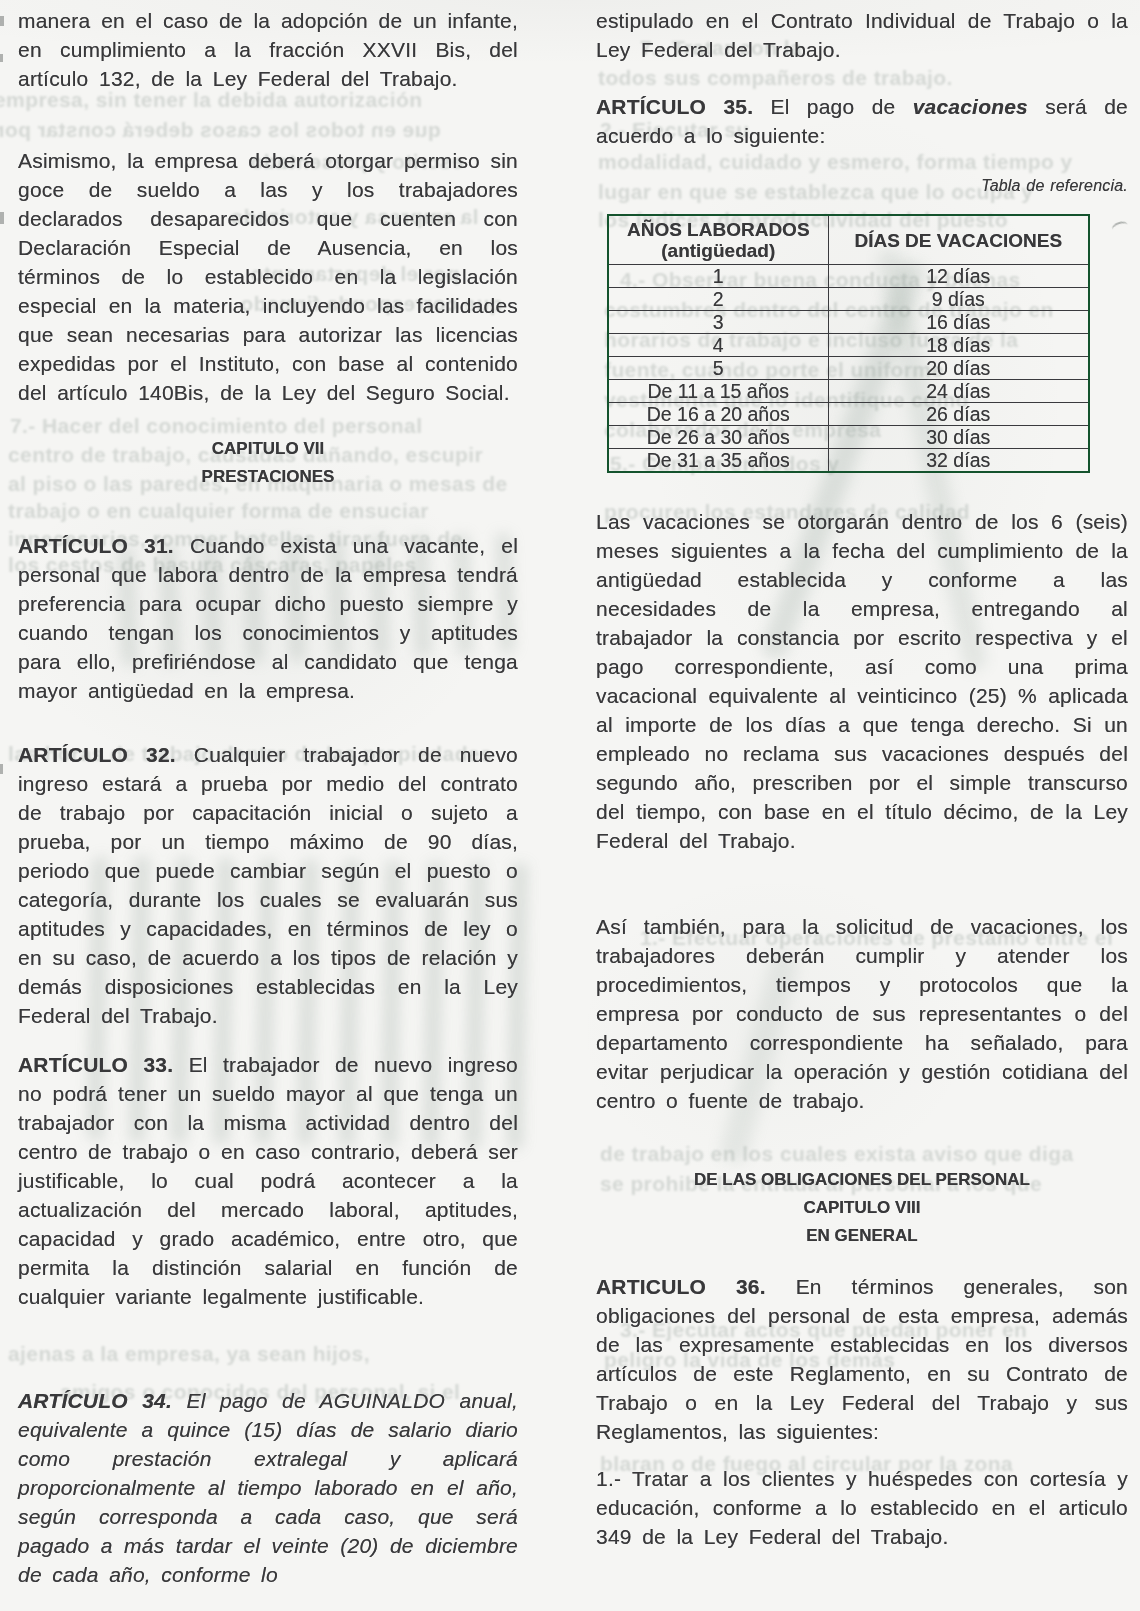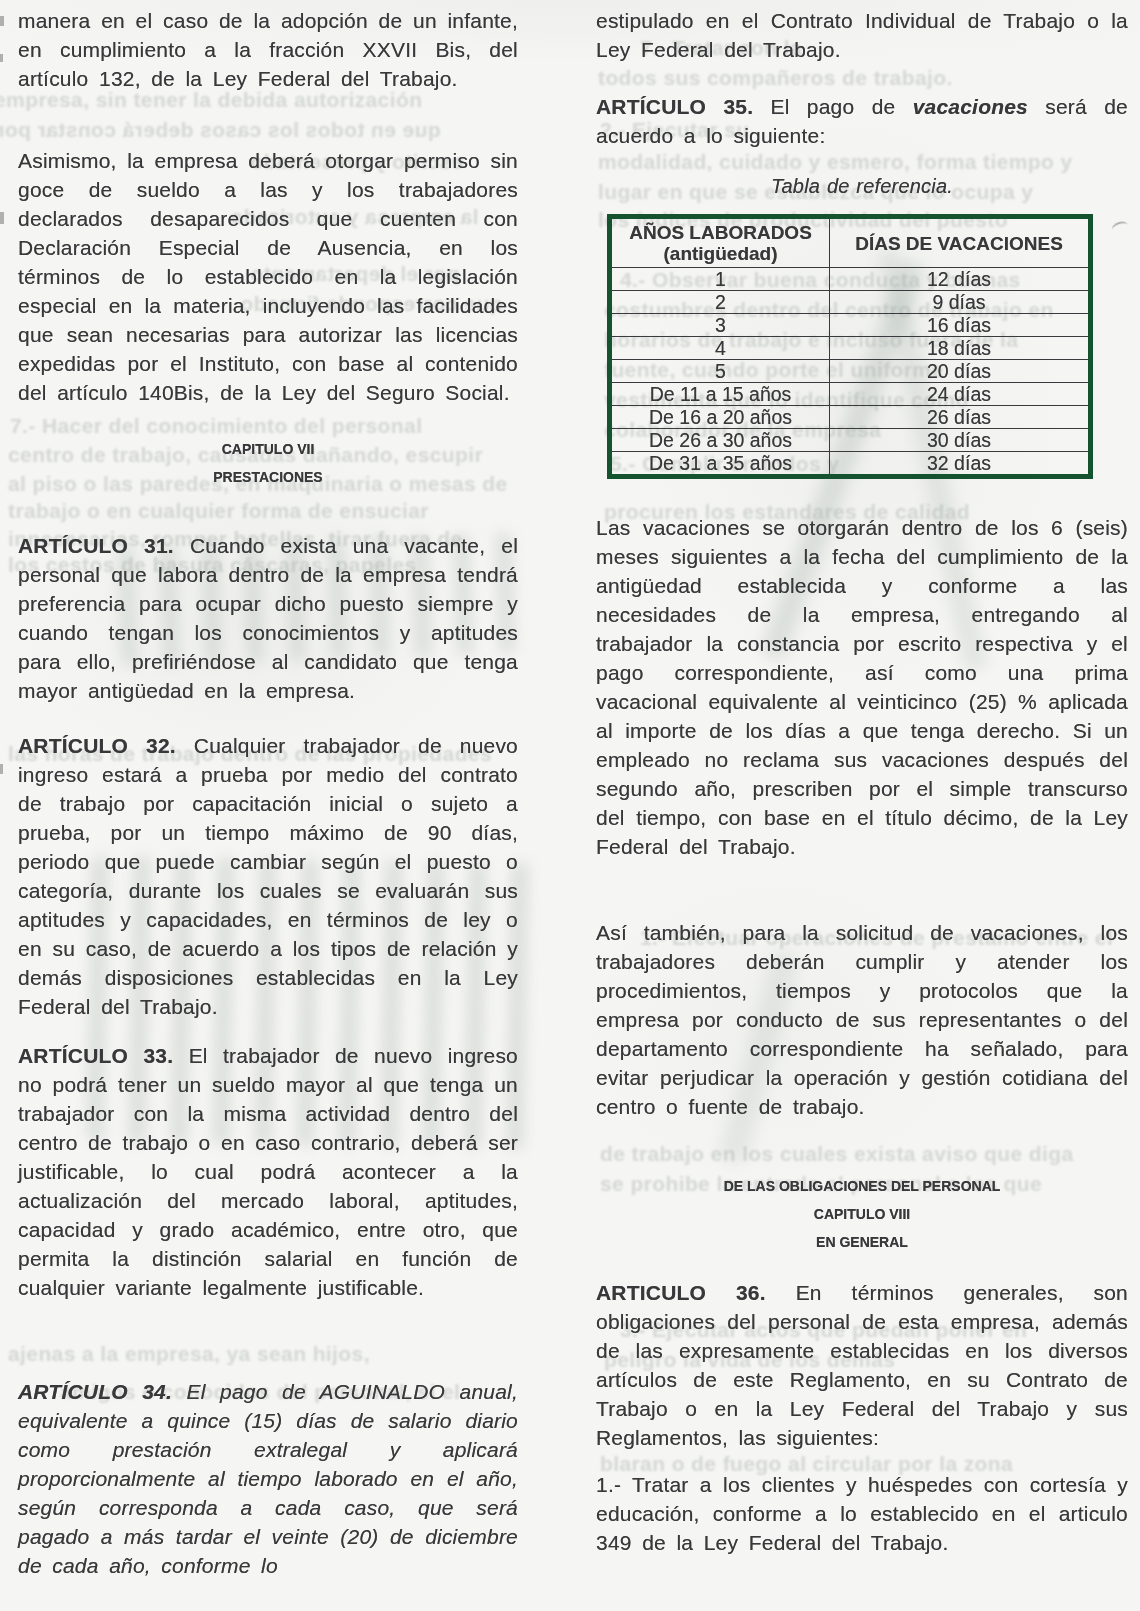--- a/index.html
+++ b/index.html
@@ -20,47 +20,47 @@
   .col{position:absolute; top:0;}
   .col-left{left:18px; width:500px;}
   .col-right{left:596px; width:532px;}
   p{
     margin:0; font-size:21px; line-height:29px; text-align:justify;
     word-spacing:4.5px; letter-spacing:.2px;
     text-shadow:0 0 .5px rgba(40,40,45,.55);
   }
   b{font-weight:bold;}
   .chapter{
-    font-weight:bold; text-align:center; font-size:14px; line-height:28px;
+    font-weight:bold; text-align:center; font-size:17px; line-height:28px;
     text-shadow:0 0 .6px rgba(30,30,35,.6);
   }
-  .caption{font-style:italic; font-size:20px; line-height:24px; text-align:center; word-spacing:1px;}
+  .caption{font-style:italic; font-size:16px; line-height:24px; text-align:right; word-spacing:1px;}
   .vac-emph{font-weight:bold; font-style:italic;}
   
   .lp1{margin-top:6px; min-height:116px;}
   .lp2{margin-top:24px; min-height:261px;}
   .lh1{margin-top:28px;}
   .la31{margin-top:40px; min-height:174px;}
-  .la32{margin-top:26px; min-height:290px;}
+  .la32{margin-top:35px; min-height:290px;}
   .la33{margin-top:20px; min-height:290px;}
   .la34{margin-top:46px;font-style:italic;}
   
   .rp1{margin-top:6px; min-height:58px;}
   .ra35{margin-top:28px; min-height:58px;}
   .rcap{margin-top:24px;}
   .rt{margin-top:16px;}
   .rpv{margin-top:34px; min-height:377px;}
   .rpa{margin-top:28px; min-height:232px;}
   .rh2{margin-top:22px;}
   .ra36{margin-top:22px; min-height:174px;}
   .ri1{margin-top:18px;}
   
   .vac-table{
     border-collapse:collapse; table-layout:fixed; width:481px; margin-left:11px;
-    border:5px solid #14532d;
+    border:2px solid #14532d;
   }
   .vac-table th,.vac-table td{
     border:1.6px solid #3a3a3e; text-align:center; vertical-align:middle; padding:0;
     text-shadow:0 0 .5px rgba(40,40,45,.5);
   }
   .vac-table th{font-size:19px; line-height:21px; padding:3px 0; font-weight:bold;}
   .vac-table td{font-size:19.5px; height:22px; line-height:22px; font-weight:normal;}
   .c1{width:220px;} .c2{width:261px;}
   
   .ghost{

